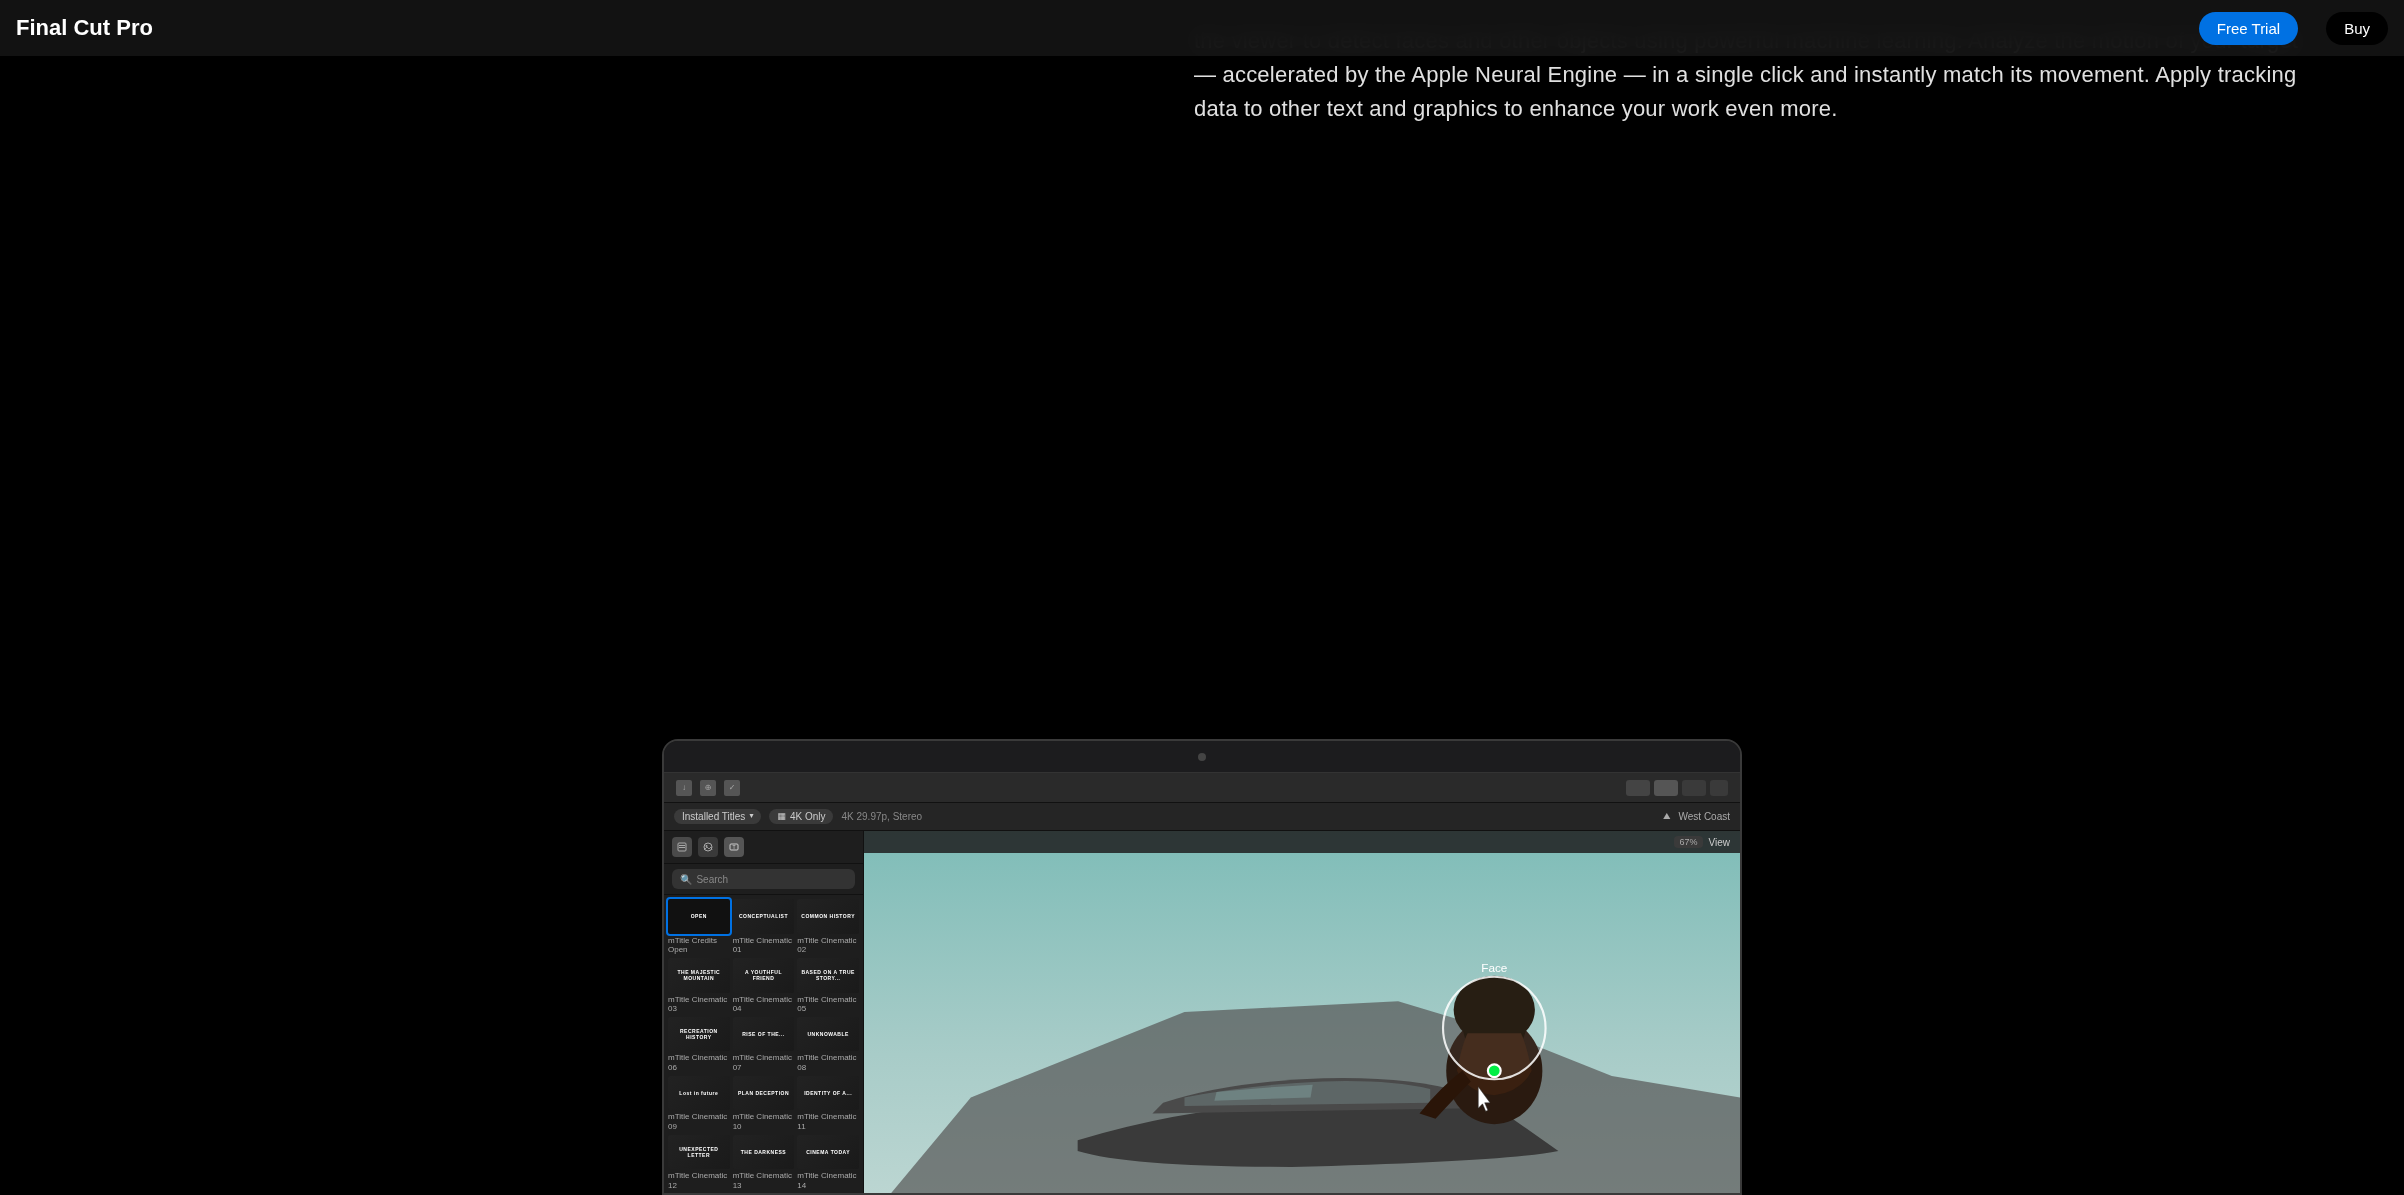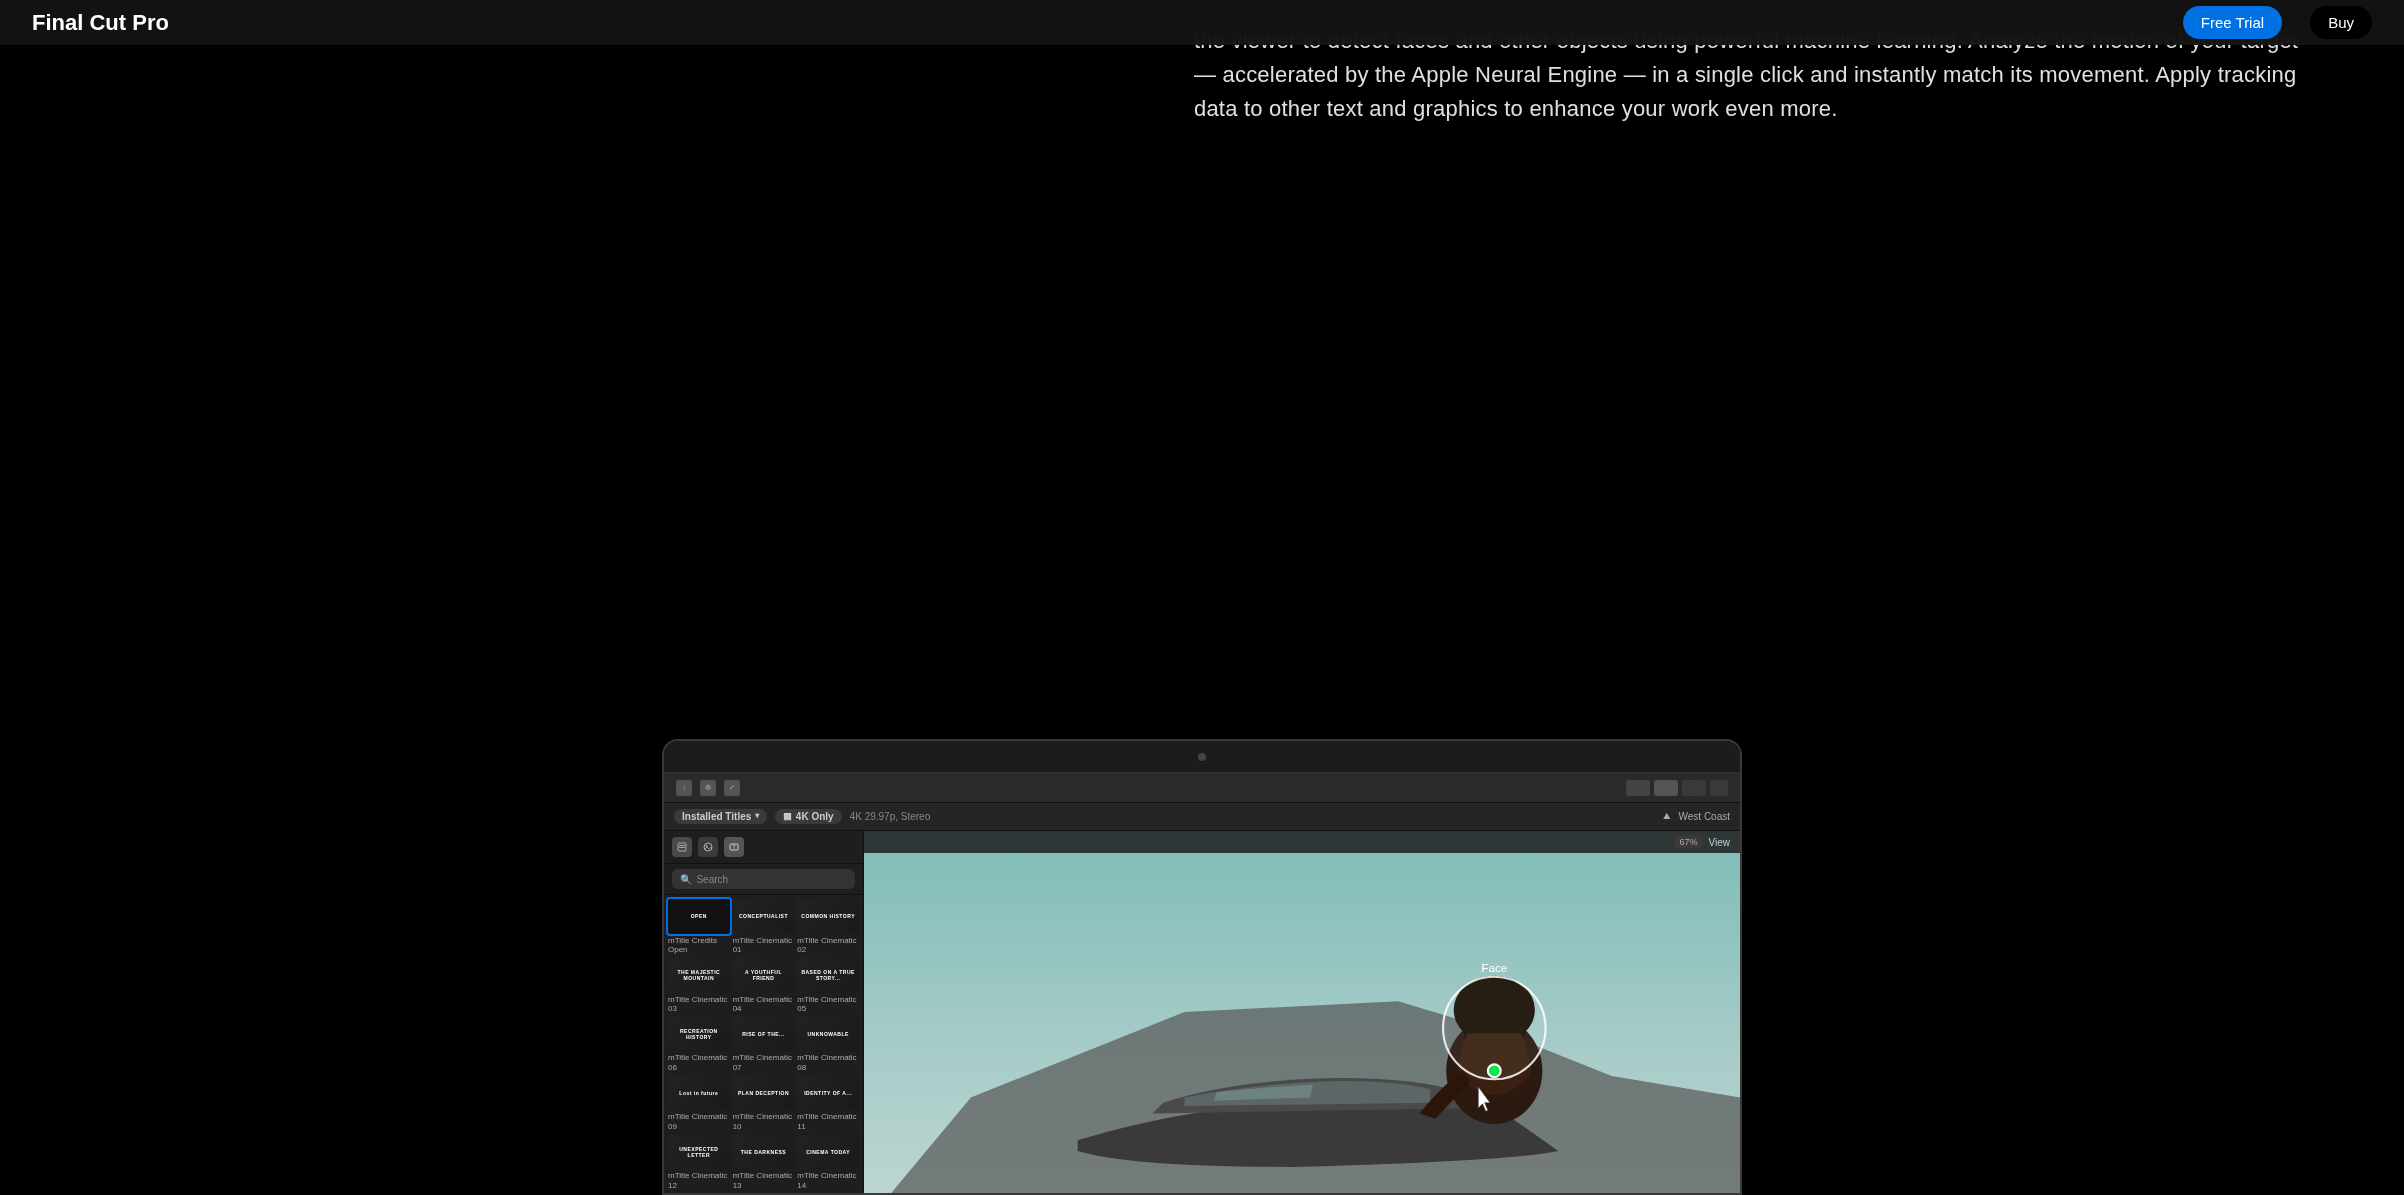--- a/index.html
+++ b/index.html
@@ -8,27 +8,27 @@
       color: #fff;
       font-family: -apple-system, BlinkMacSystemFont, 'SF Pro Display', 'Helvetica Neue', sans-serif;
       min-height: 1195px;
       overflow-x: hidden;
     }
 
     
     nav {
       position: fixed;
       top: 0; left: 0; right: 0;
-      height: 45px;
+      height: 56px;
       background: rgba(20,20,20,0.92);
       backdrop-filter: blur(12px);
       display: flex;
       align-items: center;
       justify-content: space-between;
-      padding: 0 32px;
+      padding: 0 16px;
       z-index: 100;
     }
     .nav-logo {
       font-size: 22px;
       font-weight: 700;
       color: #fff;
       white-space: nowrap;
     }
     .nav-links {
       display: flex;
@@ -182,21 +182,20 @@
     }
     .browser-bar-pill {
       background: #3a3a3a;
       border-radius: 10px;
       padding: 2px 8px;
       font-size: 10px;
       color: #ccc;
       display: flex;
       align-items: flex-start;
       gap: 4px;
-      font-weight: bold;
     }
     .browser-bar-right {
       display: flex;
       align-items: center;
       gap: 8px;
       font-size: 10px;
       color: #aaa;
     }
 
     

